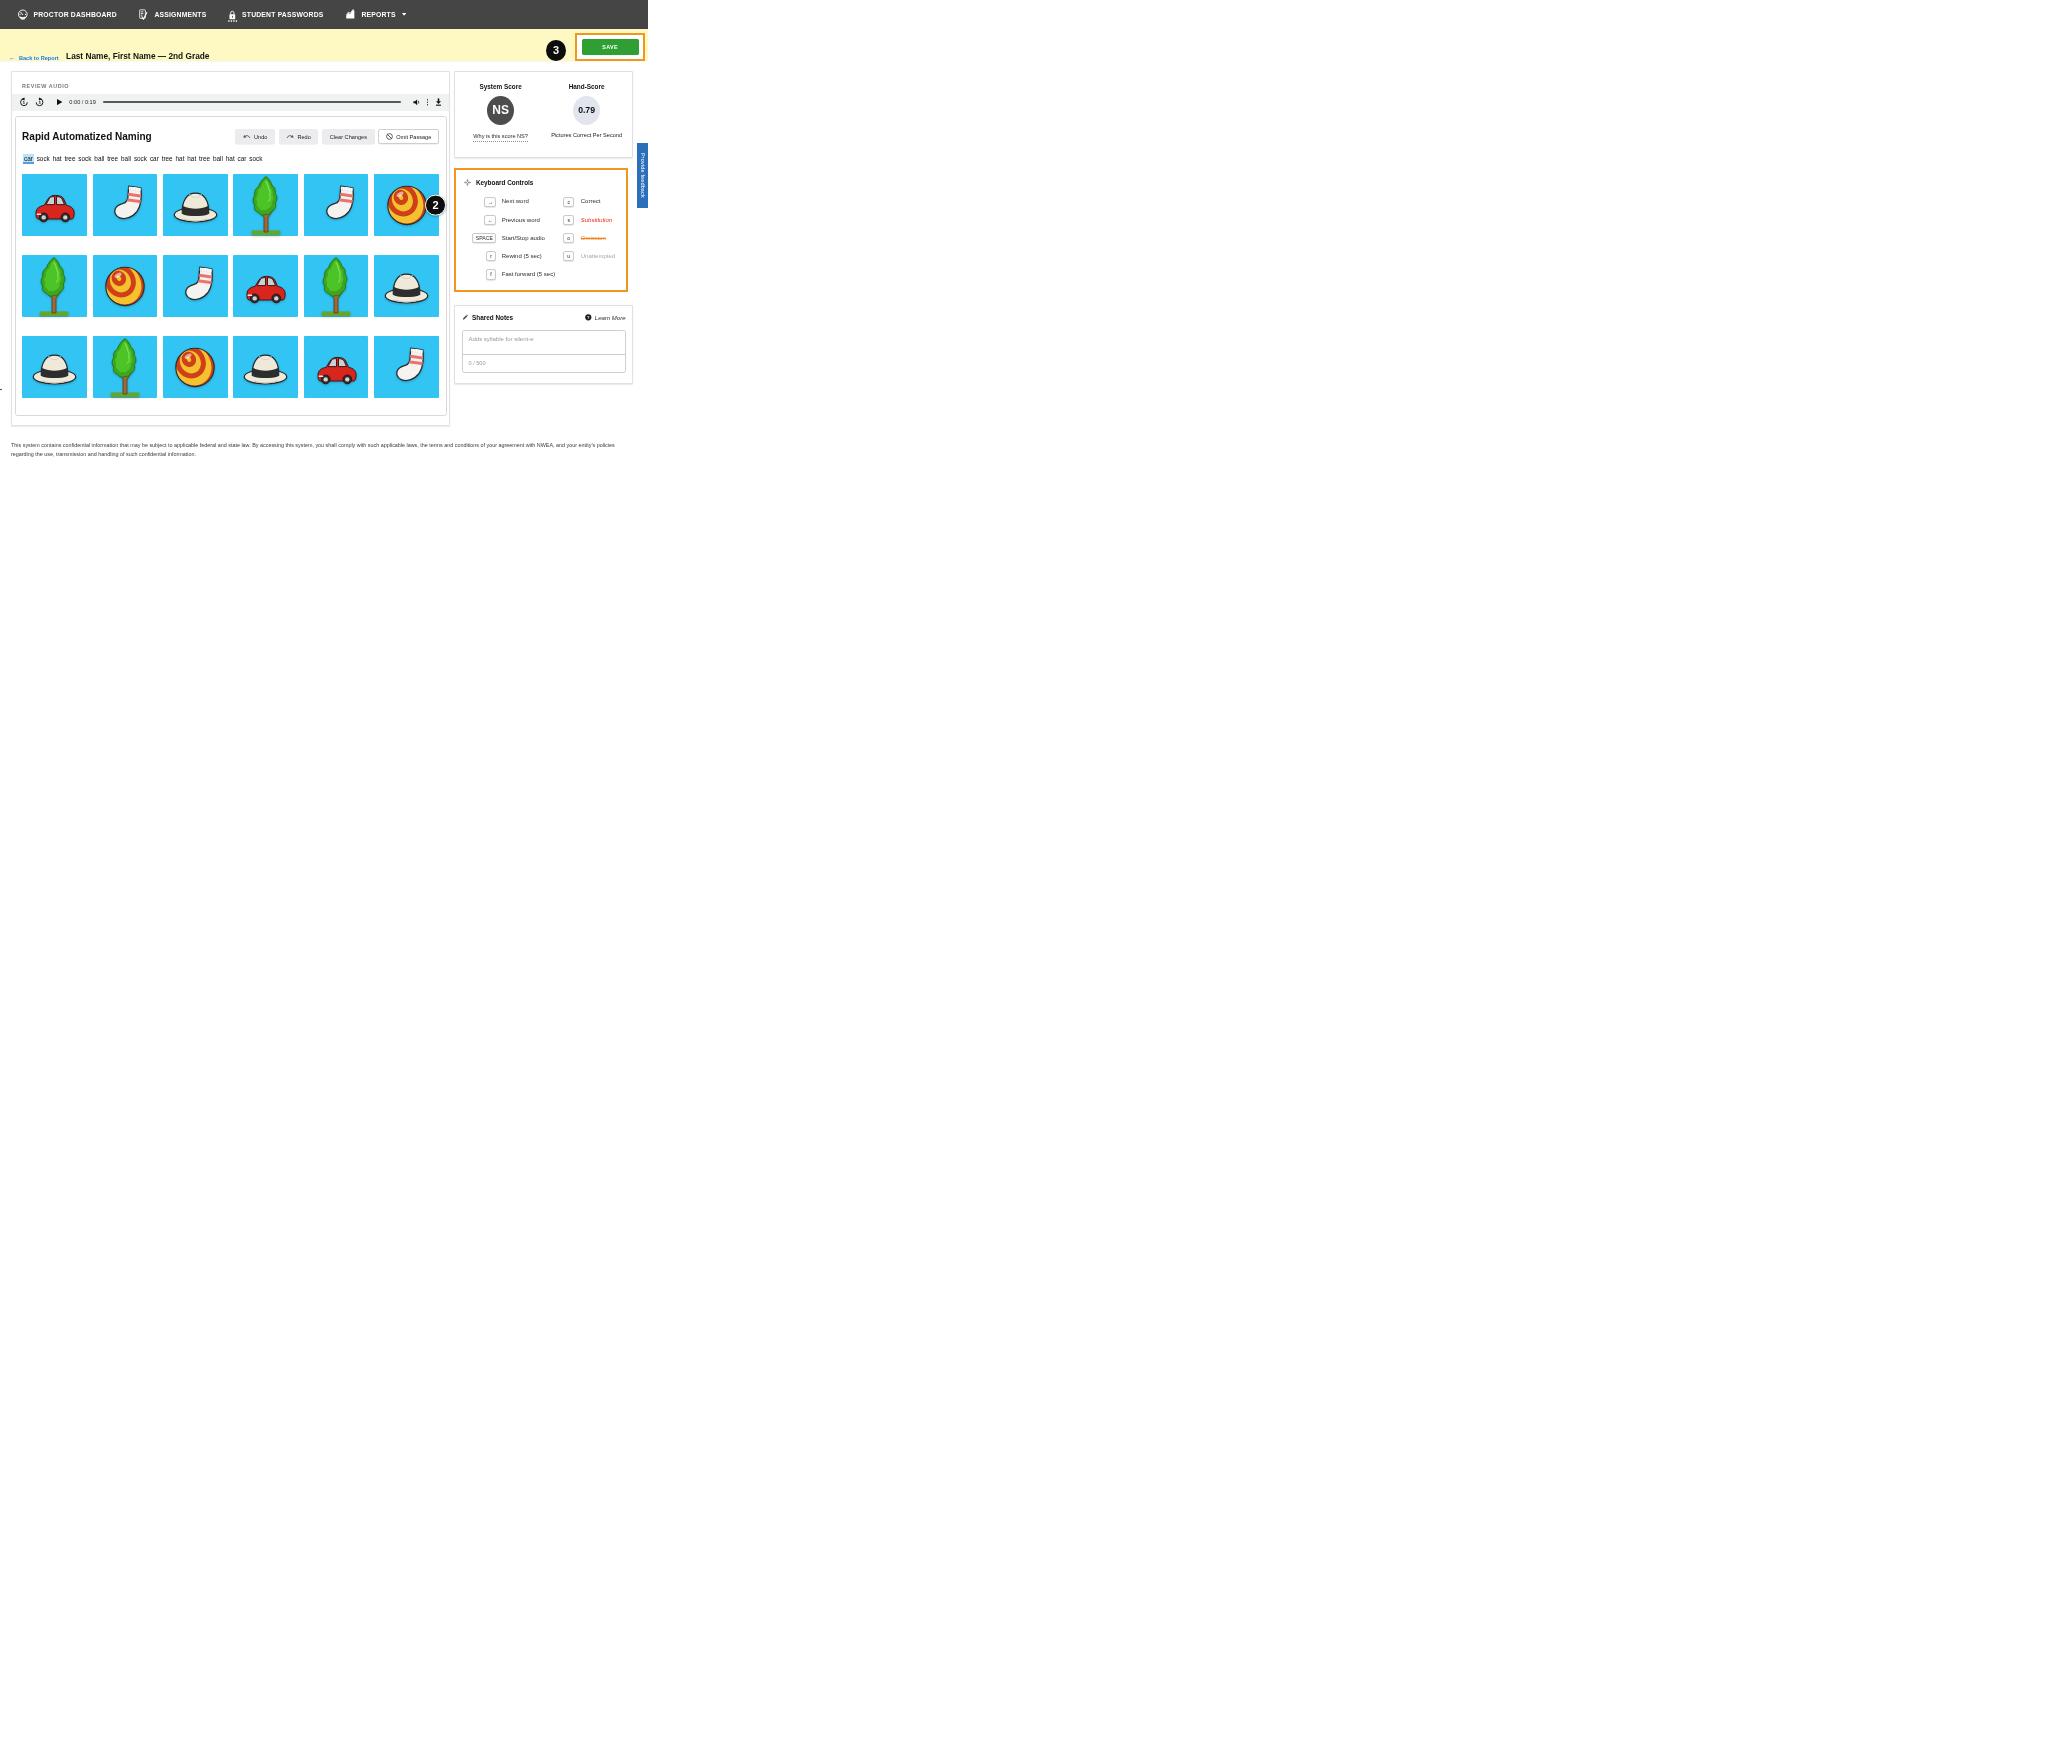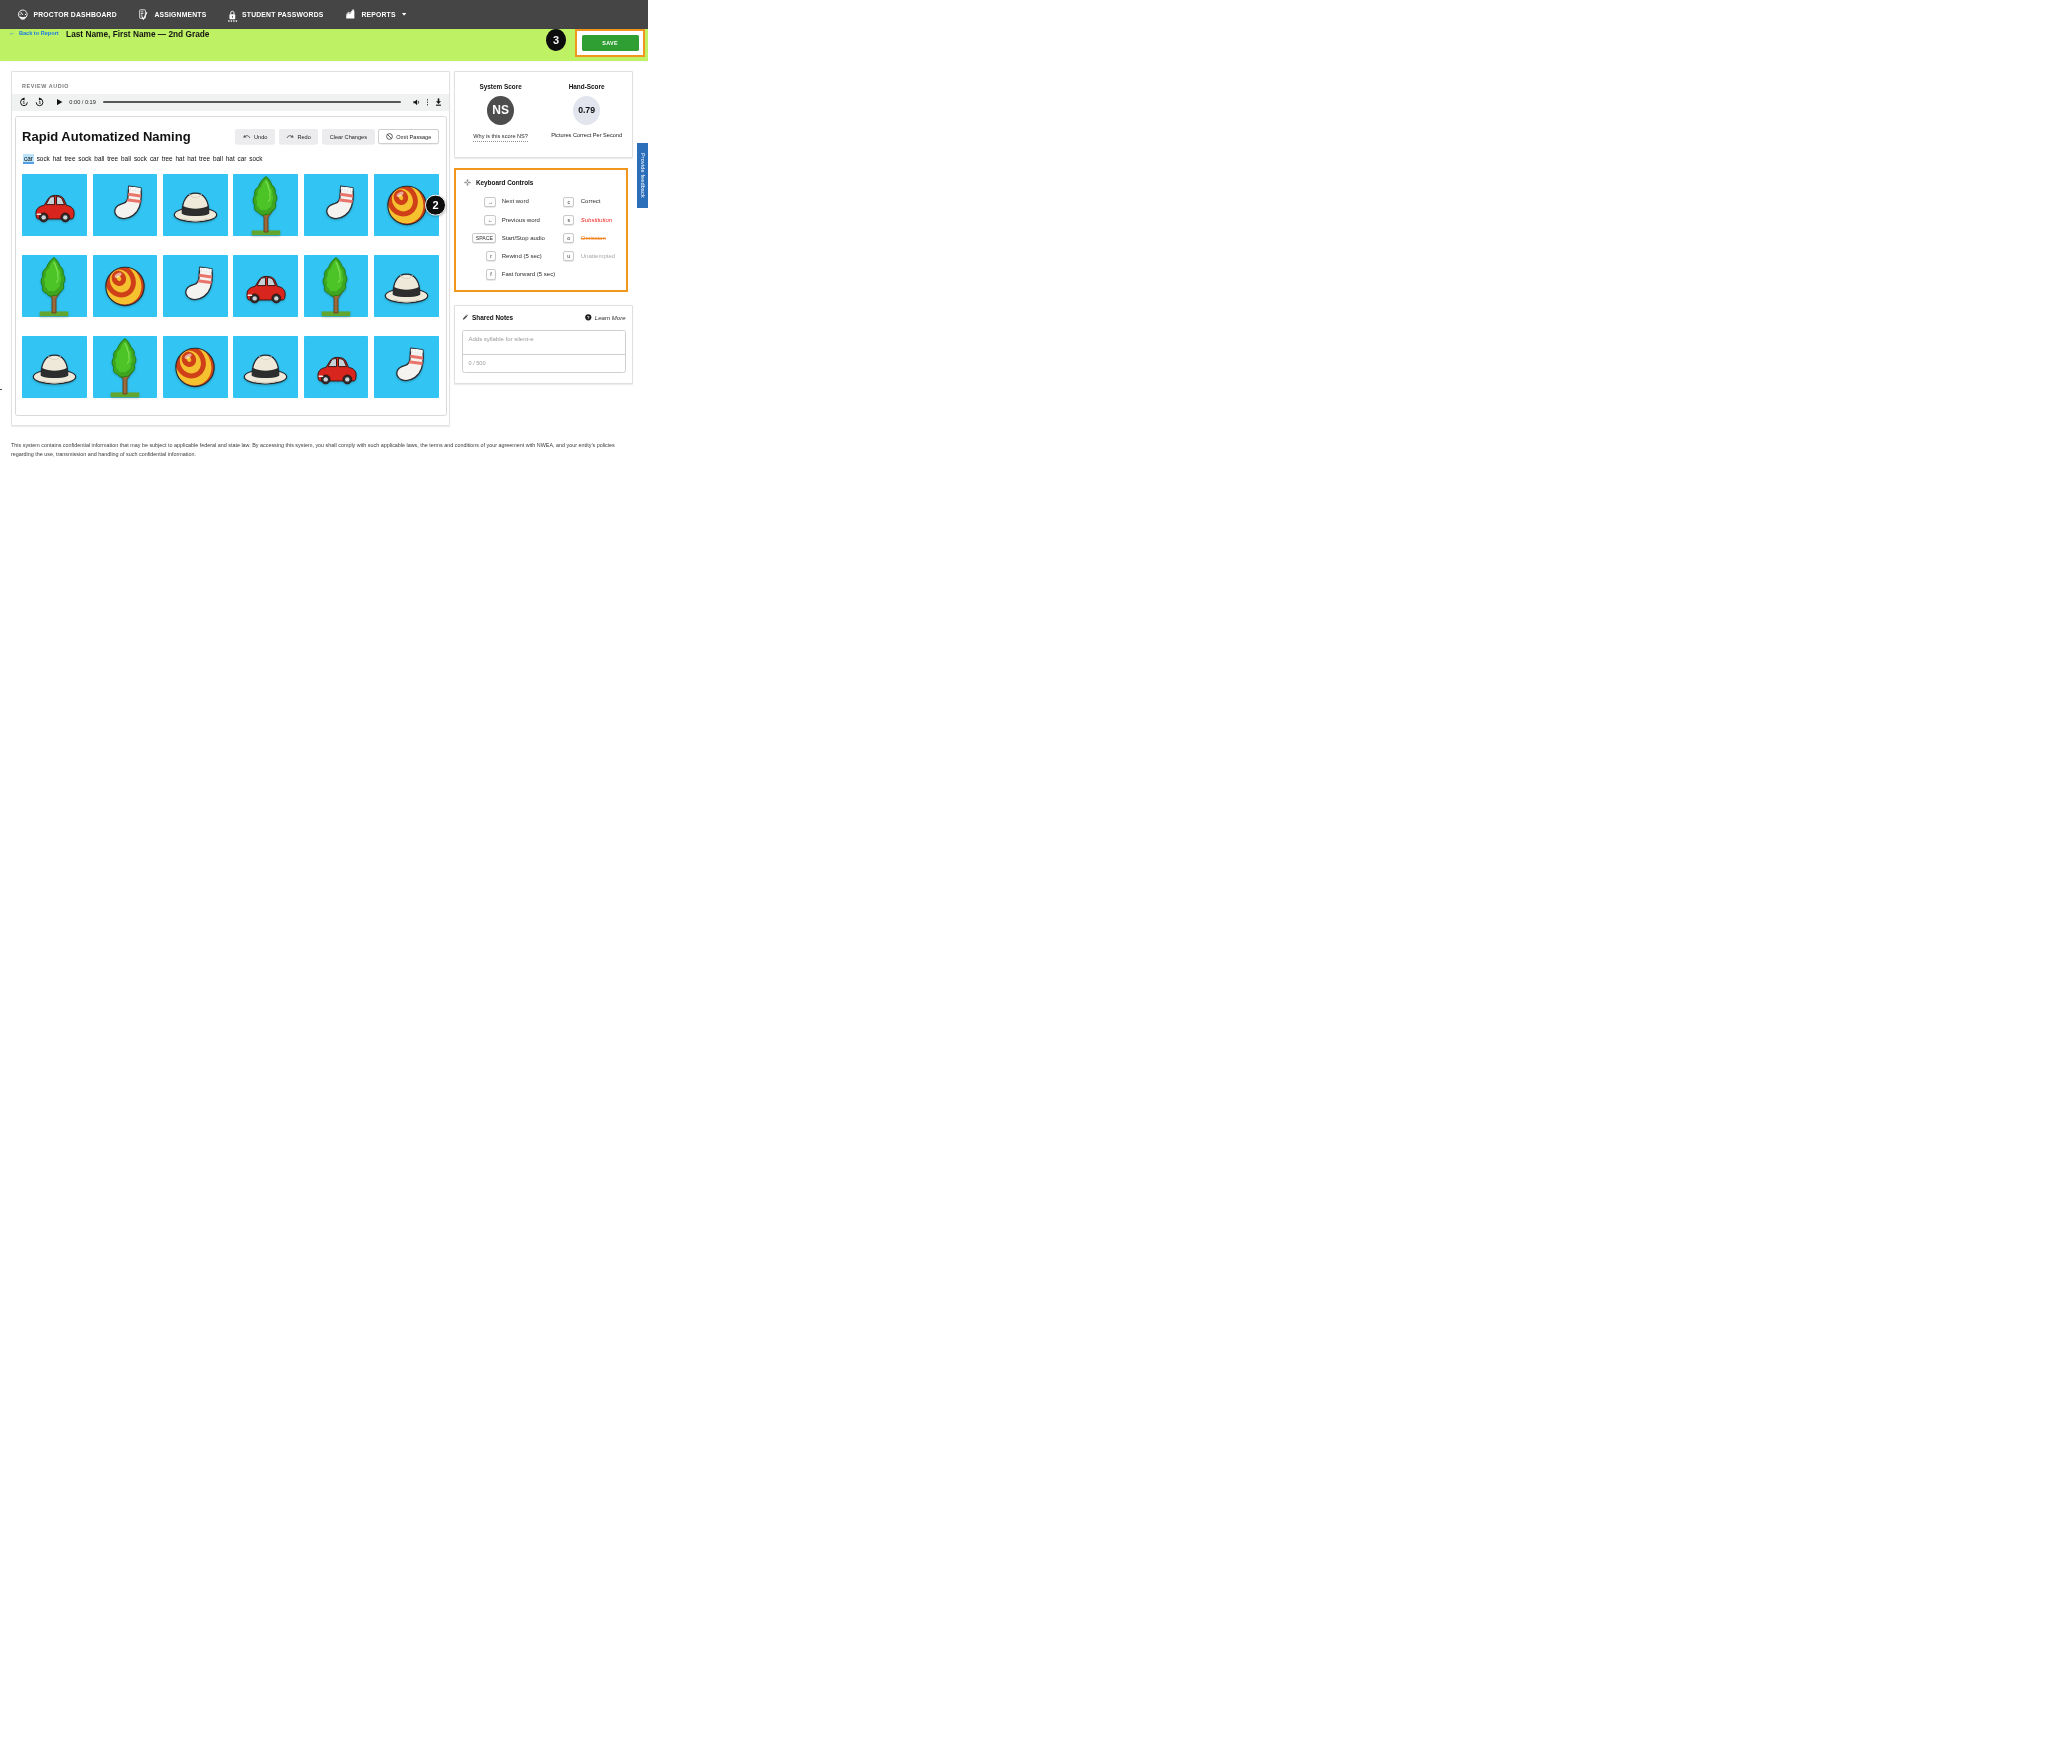--- a/index.html
+++ b/index.html
@@ -20,21 +20,21 @@
   .nav-item .lbl { font-size:6.8px; font-weight:600; letter-spacing:0.2px; }
   .nav-ic { position:relative; }
   .nav-sub {
     position:absolute; left:0; top:100%; margin-top:0.4px;
     font-size:4.5px; font-weight:700; letter-spacing:0.8px; color:#fff; white-space:nowrap;
   }
   .caret { margin-left:0.8px; }
 
   
   .pagehead {
-    height:32px; background:#bef264; display:flex; align-items:flex-start;
+    height:32px; background:#fef9c3; display:flex; align-items:flex-end;
     padding:0 2.9px 0 9px; box-shadow:0 0.4px 1.2px rgba(0,0,0,.14); position:relative; z-index:5;
   }
   .backlink { display:flex; align-items:center; gap:2.9px; color:#1d7ce5; font-size:5.6px; font-weight:700; cursor:pointer; }
   .backlink .arr { font-size:7px; line-height:1; }
   .pagetitle { font-size:8.3px; font-weight:700; color:#141414; margin-left:7.4px; flex:1; }
   .stepbadge {
     width:20px; height:21.5px; background:#0d0d0d; color:#f5f5f5; border-radius:50%;
     display:flex; align-items:center; justify-content:center;
     font-size:11px; font-weight:700; margin-right:9px;
   }
@@ -64,21 +64,21 @@
   .audiotime { font-size:5.6px; color:#1f1f1f; white-space:nowrap; margin-right:1.7px; }
   .track { flex:1; height:2.1px; background:#575757; border-radius:1.2px; margin:0 5.8px; cursor:pointer; }
   .audiobar .rct { cursor:pointer; margin-left:6.2px; flex:none; }
 
   
   .inner {
     margin:5.4px 2.5px 0; border:0.4px solid #d9d9d9; border-radius:2.5px;
     padding:11.6px 6.6px 14px; min-height:300px; background:#fff;
   }
   .ran-head { display:flex; align-items:center; }
-  .ran-title { flex:1; font-size:13px; font-weight:700; color:#111; }
+  .ran-title { flex:1; font-size:10px; font-weight:700; color:#111; }
   .pbtn {
     height:15px; display:inline-flex; align-items:center; gap:3.3px; padding:0 6.6px;
     background:#ececee; border:0.4px solid transparent; border-radius:2.1px; margin-left:3.7px;
     font-family:inherit; font-size:5.6px; color:#222; cursor:pointer; box-shadow:0 0.4px 0.4px rgba(0,0,0,.1);
   }
   .pbtn.outline { background:#fff; border:0.4px solid #cfcfcf; }
 
   .word-line { margin:10.7px 0.8px 0; font-size:6.4px; color:#101010; }
   .word { margin-right:2.1px; cursor:pointer; padding:0.8px 0.4px; }
   .word.hl { background:#b9e3fb; border-bottom:2.1px solid #539de5; padding:0.8px 1.2px 0; }

